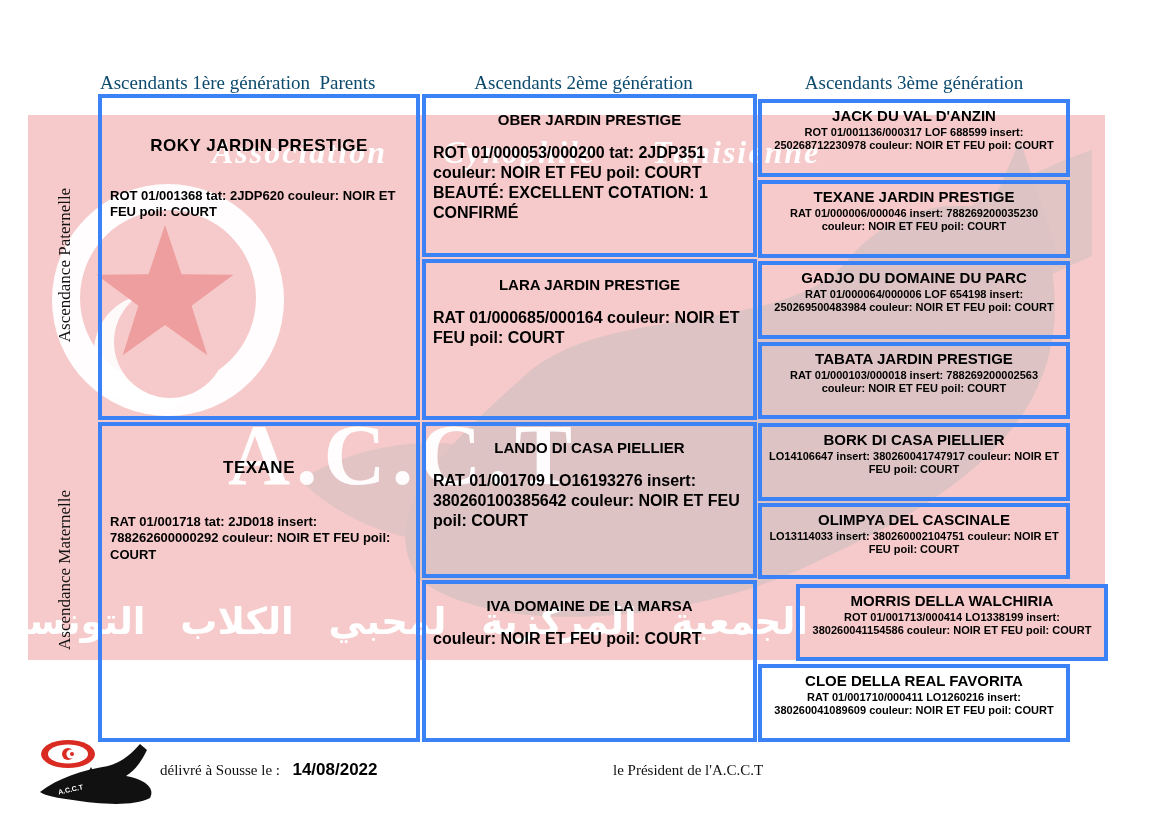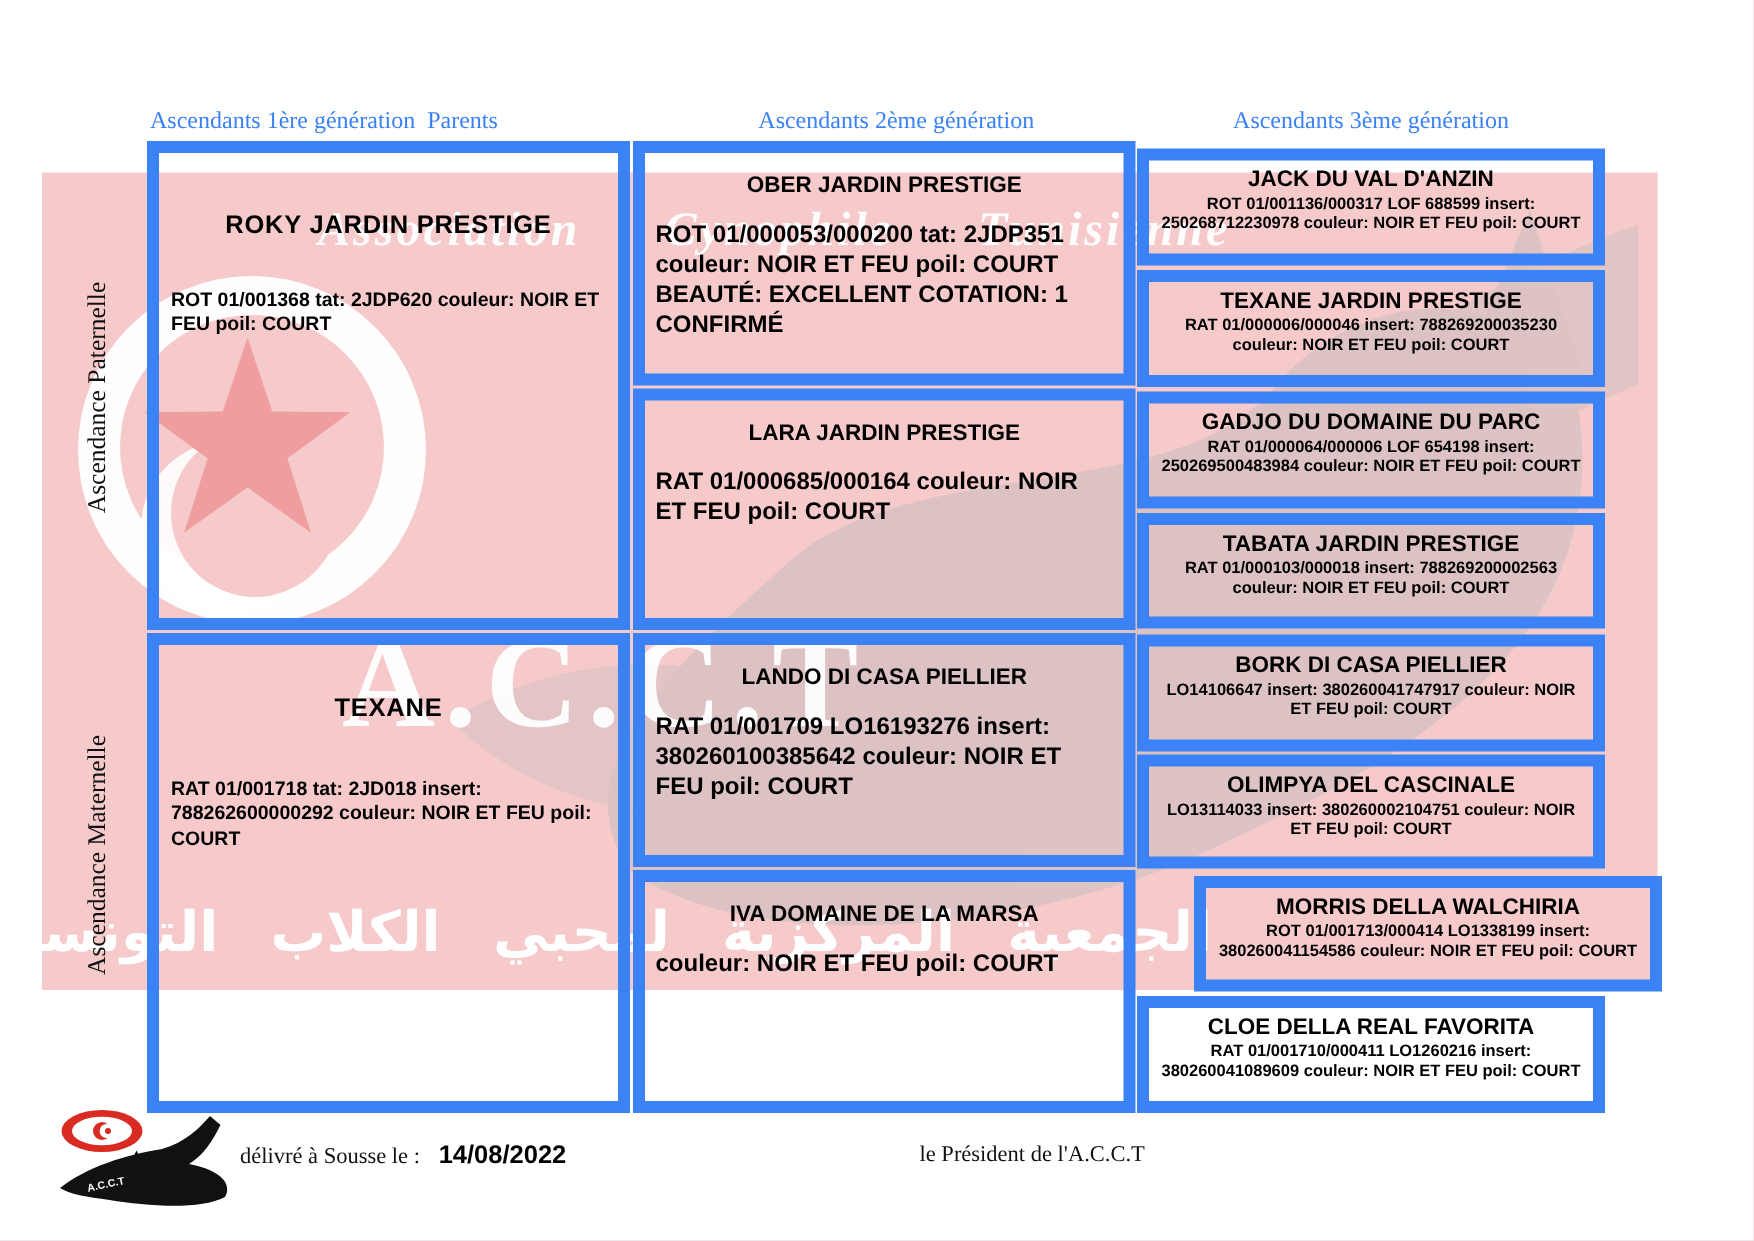--- a/index.html
+++ b/index.html
@@ -23,34 +23,34 @@
     font-size:86px;color:#ffffff;letter-spacing:6px;opacity:.95;white-space:nowrap;
   }
   .wm-arabic{
     position:absolute;left:108px;top:600px;width:700px;direction:rtl;
     font-family:"DejaVu Sans",sans-serif;font-weight:bold;
     font-size:37px;color:#ffffff;word-spacing:22px;white-space:nowrap;
   }
   
   .gen-header{
     position:absolute;top:72px;font-family:"Liberation Serif",serif;
-    font-size:16px;color:#3b82f6;white-space:pre;z-index:2;
+    font-size:19px;color:#0c4a6e;white-space:pre;z-index:2;
   }
   .h1{left:100px;}
-  .h2{left:430px;width:335px;text-align:center;}
+  .h2{left:416px;width:335px;text-align:center;}
   .h3{left:758px;width:312px;text-align:center;}
   
   .side-label{
     position:absolute;z-index:2;font-family:"Liberation Serif",serif;font-size:17px;color:#111;
     transform:translate(-50%,-50%) rotate(-90deg);white-space:nowrap;
   }
   .lbl-pat{left:65px;top:265px;}
   .lbl-mat{left:65px;top:570px;}
   
-  .box{position:absolute;border:8px solid #3b82f6;background:transparent;z-index:1;box-sizing:border-box;}
+  .box{position:absolute;border:4px solid #3b82f6;background:transparent;z-index:1;box-sizing:border-box;}
   .box-title{text-align:center;font-weight:bold;color:#000;}
   .box-details{font-weight:bold;color:#000;line-height:1.25;}
   .col1 .box-title{margin-top:38px;font-size:17px;letter-spacing:.5px;}
   .col1 .box-details{margin:32px 8px 0 8px;font-size:13px;}
   .col2 .box-title{margin-top:13px;font-size:15px;}
   .col2 .box-details{margin:15px 7px 0 7px;font-size:16px;}
   .col3 .box-title{margin-top:4px;font-size:15px;}
   .col3 .box-details{margin:2px 5px 0 5px;font-size:11px;line-height:1.22;text-align:center;}
   .b-father{left:98px;top:94px;width:322px;height:326px;}
   .b-mother{left:98px;top:422px;width:322px;height:320px;}

